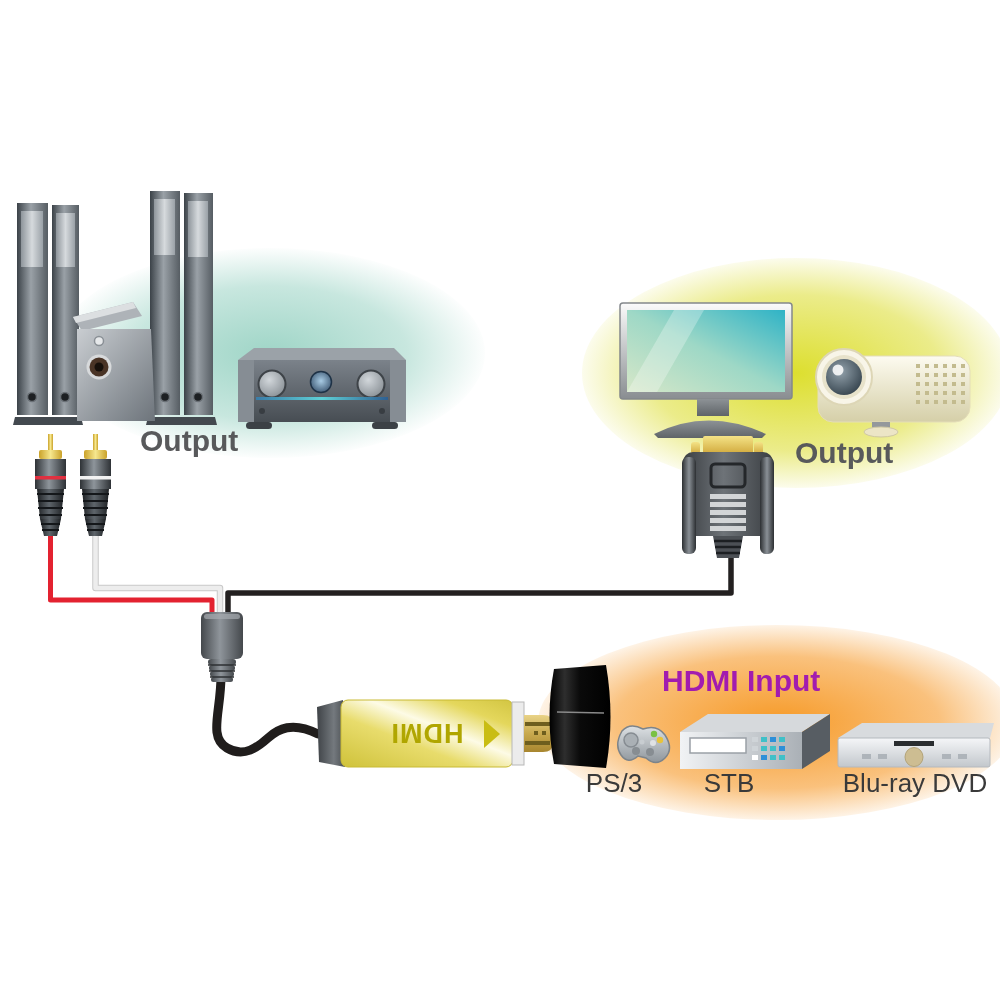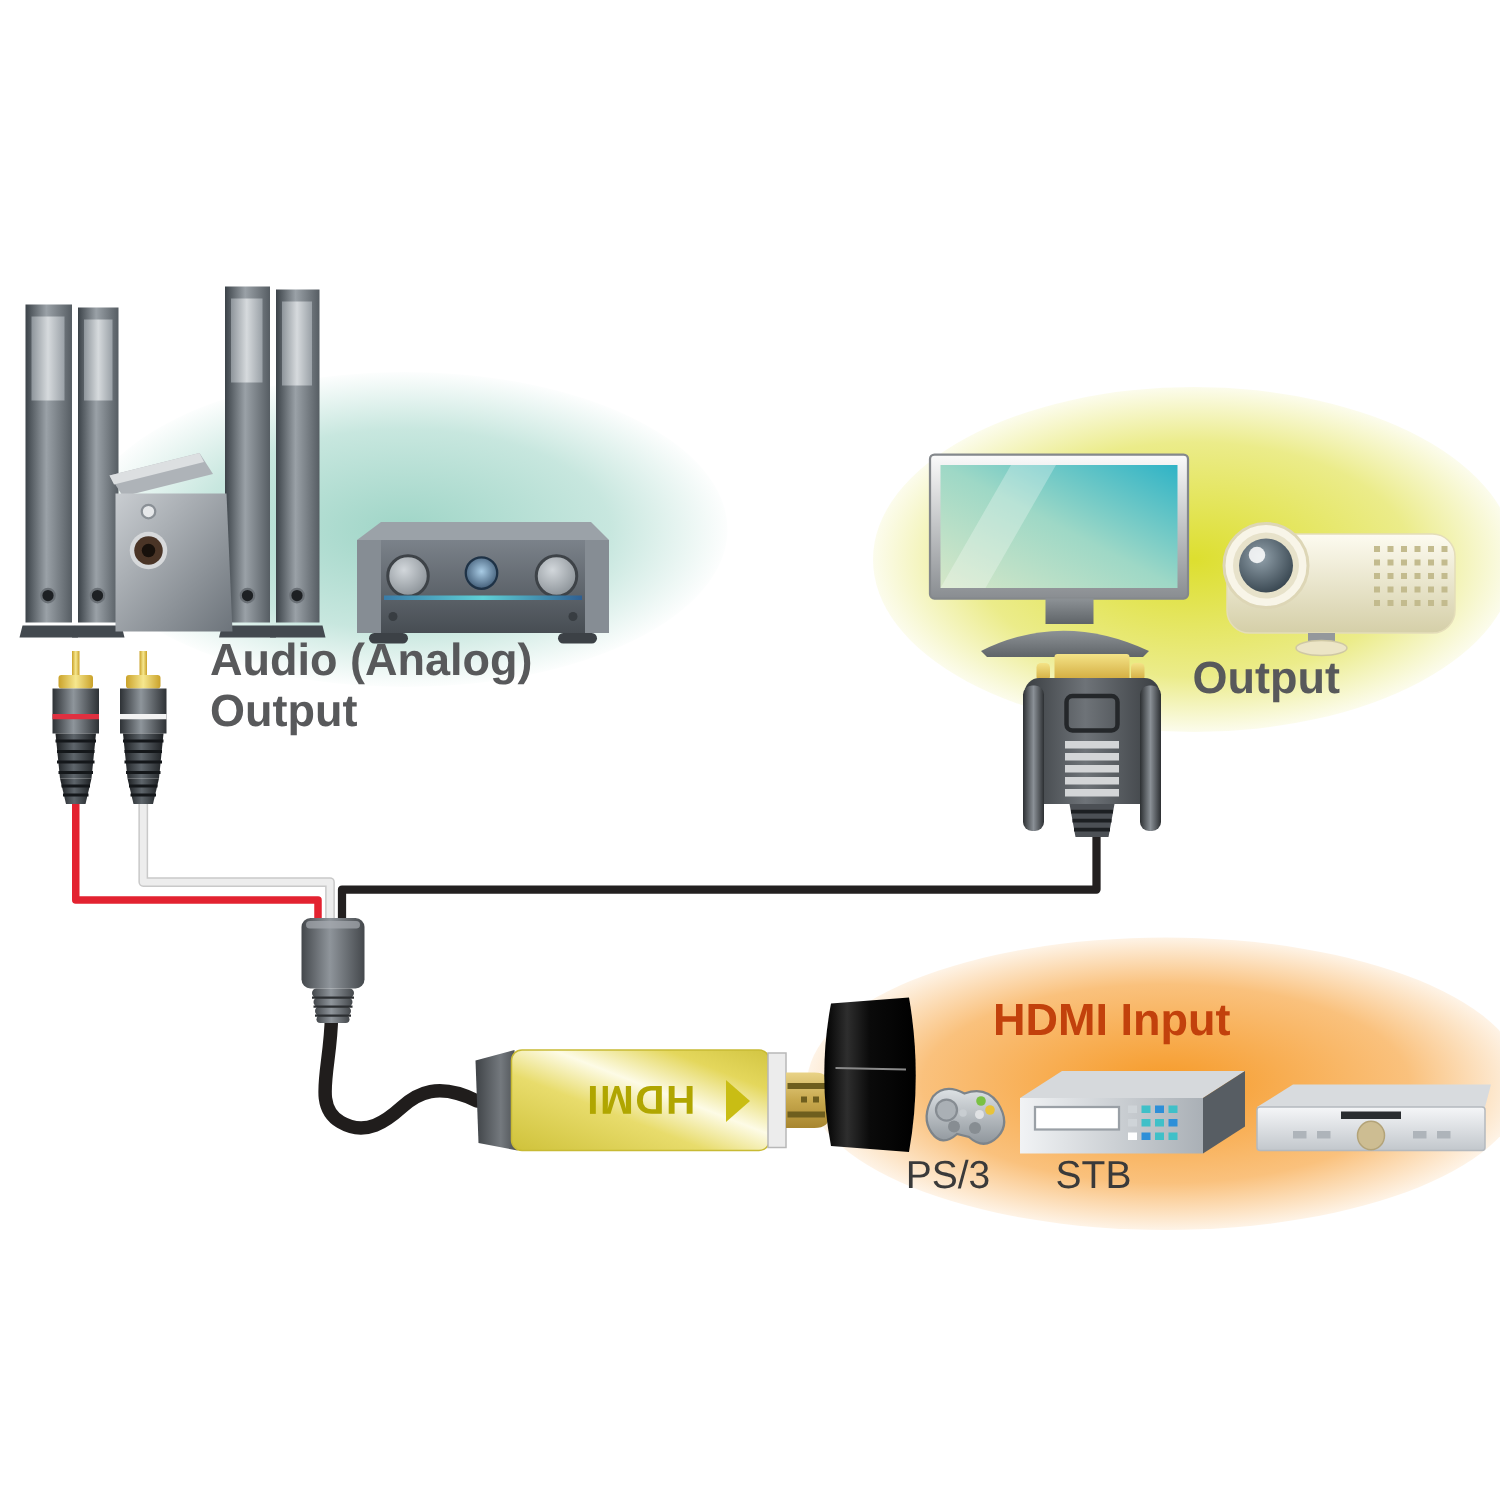--- a/index.html
+++ b/index.html
@@ -22,21 +22,21 @@
   }
   svg{position:absolute;overflow:visible;}
   .heading{
     position:absolute;color:#58595b;font-weight:bold;font-size:30px;line-height:34px;
     letter-spacing:0px;white-space:nowrap;
   }
   .device-label{
     position:absolute;color:#3a3a3a;font-weight:normal;font-size:26px;white-space:nowrap;
     transform:translateX(-50%);
   }
-  .heading-hdmi{color:#c2410c;}
+  .heading-hdmi{color:#a21caf;}
 </style>
 </head>
 <body>
 
 <div class="canvas">
 
   <div class="glow glow-teal"></div>
   <div class="glow glow-yellow"></div>
   <div class="glow glow-orange"></div>
 
@@ -433,26 +433,26 @@
     <ellipse cx="84" cy="45" rx="9" ry="9.5" fill="#cdbd92" stroke="#b3a378" stroke-width="1"></ellipse>
     <g fill="#aeb4ba">
       <rect x="32" y="42" width="9" height="5"></rect>
         <rect x="48" y="42" width="9" height="5"></rect>
       <rect x="112" y="42" width="9" height="5"></rect>
         <rect x="128" y="42" width="9" height="5"></rect>
     </g>
   </svg>
 
   <div class="heading" style="left:140px;top:424px;">
-    <div>Audio (Analog)</div>
     <div>Output</div>
   </div>
 
   <div class="heading" style="left:795px;top:436px;">
     <div>Output</div>
   </div>
 
   <div class="heading heading-hdmi" style="left:662px;top:664px;">HDMI Input</div>
 
-  <div class="device-label" style="left:632px;top:768px;text-align:right;">PS/3</div>
+  <div class="device-label" style="left:614px;top:768px;text-align:right;">PS/3</div>
   <div class="device-label" style="left:729px;top:768px;">STB</div>
+  <div class="device-label" style="left:915px;top:768px;">Blu-ray DVD</div>
 
 </div>
 
 </body></html>

